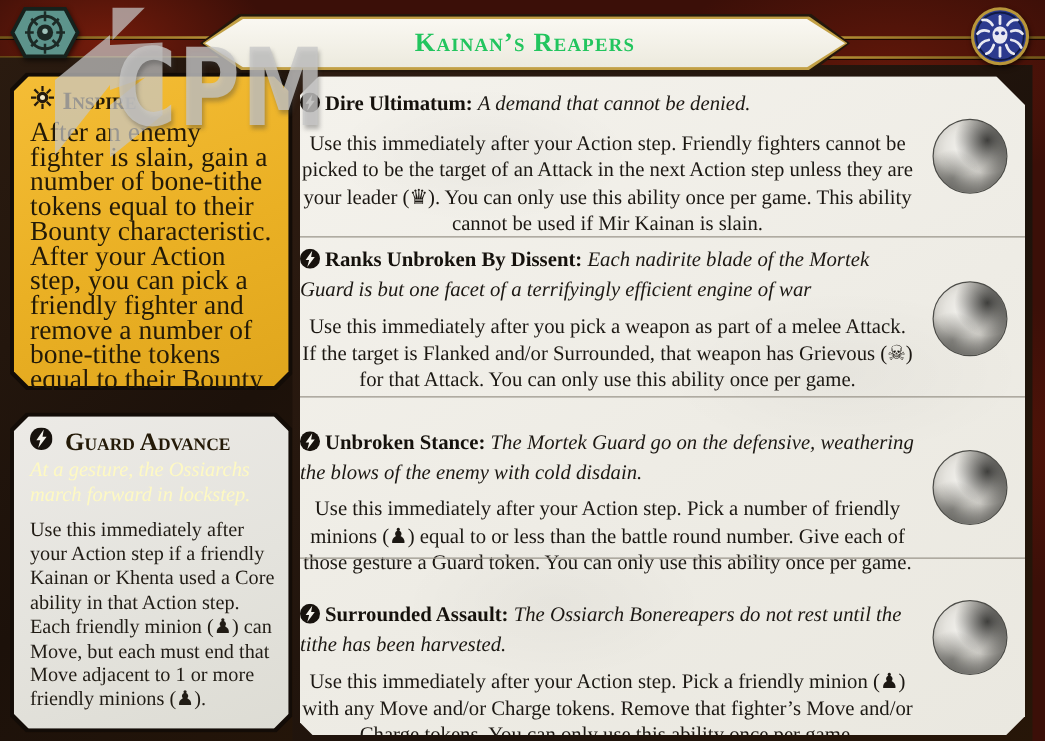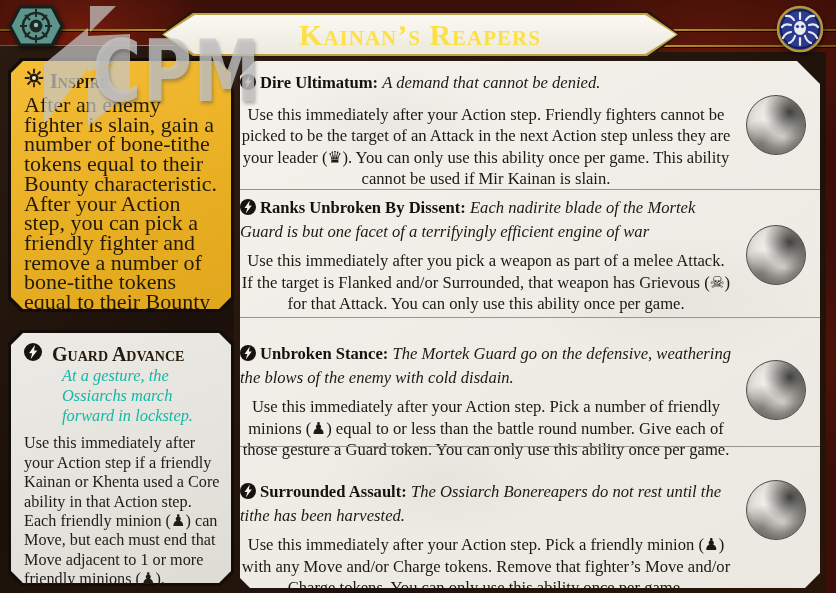--- a/index.html
+++ b/index.html
@@ -25,21 +25,21 @@
   .banner{position:absolute;left:160px;top:11px;width:520px;height:47px;
     clip-path:polygon(0 50%,6% 0,94% 0,100% 50%,94% 100%,6% 100%);
     background:#24170c;}
   .banner .gold{position:absolute;inset:2px;
     clip-path:polygon(0 50%,6% 0,94% 0,100% 50%,94% 100%,6% 100%);
     background:#c2a045;}
   .banner .white{position:absolute;inset:4px;
     clip-path:polygon(0 50%,6% 0,94% 0,100% 50%,94% 100%,6% 100%);
     background:linear-gradient(#faf8f2,#eceade);}
   .banner .title{position:absolute;inset:0;display:flex;align-items:center;justify-content:center;
-    font-variant-caps:small-caps;font-weight:700;font-size:30px;letter-spacing:1px;color:#fde047;}
+    font-variant-caps:small-caps;font-weight:700;font-size:21px;letter-spacing:1px;color:#22c55e;}
 
   
   .hex-icon{position:absolute;left:8px;top:5px;width:56px;height:42px;z-index:6;filter:drop-shadow(1px 2px 2px rgba(0,0,0,.6));}
   .blue-icon{position:absolute;left:776px;top:5px;width:48px;height:48px;z-index:6;filter:drop-shadow(1px 2px 2px rgba(0,0,0,.6));}
 
   
   .back-left{position:absolute;left:0;top:46px;width:238px;height:547px;
     background:linear-gradient(135deg,#2a1b10,#1c110a 60%,#241509);}
   .back-right{position:absolute;left:234px;top:52px;width:592px;height:541px;
     background:linear-gradient(135deg,#2e1c11,#1d120b 60%,#271608);}
@@ -54,21 +54,21 @@
   .inspire-box .content{position:absolute;left:16px;right:12px;top:10px;color:#1f1605;}
   .box-head{display:flex;align-items:center;gap:6px;font-variant-caps:small-caps;font-weight:700;font-size:20px;color:#241a08;line-height:24px;}
   .inspire-box .body{margin-top:2px;font-size:22px;line-height:19.7px;color:#231a08;}
 
   
   .mortek-box{position:absolute;left:8px;top:330px;width:226px;height:256px;background:#130c07;}
   .mortek-box .fill{position:absolute;inset:3px;
     clip-path:polygon(12px 0,calc(100% - 12px) 0,100% 12px,100% calc(100% - 12px),calc(100% - 12px) 100%,12px 100%,0 calc(100% - 12px),0 12px);
     background:linear-gradient(160deg,#eceae6,#e4e3dd 55%,#dddcd4);}
   .mortek-box .content{position:absolute;left:16px;right:10px;top:12px;color:#1d1812;}
-  .mortek-box .flavor{font-style:italic;font-size:16.4px;line-height:19.8px;color:#14b8a6;margin-left:38px;}
+  .mortek-box .flavor{font-style:italic;font-size:16.4px;line-height:19.8px;color:#fef9c3;}
   .mortek-box .body{margin-top:9px;font-size:16.2px;line-height:19.4px;color:#211c15;}
 
   
   .panel{position:absolute;left:240px;top:61px;width:580px;height:527px;
     clip-path:polygon(15px 0,calc(100% - 23px) 0,100% 23px,100% calc(100% - 15px),calc(100% - 15px) 100%,10px 100%,0 calc(100% - 10px),0 15px);
     background:linear-gradient(150deg,#f4f2ec,#eeece5 55%,#eae8e0);}
   .panel .texture{position:absolute;inset:0;pointer-events:none;
     background:
       radial-gradient(ellipse 200px 90px at 25% 12%, rgba(0,0,0,.035), transparent 60%),
       radial-gradient(ellipse 240px 110px at 75% 45%, rgba(0,0,0,.03), transparent 60%),

